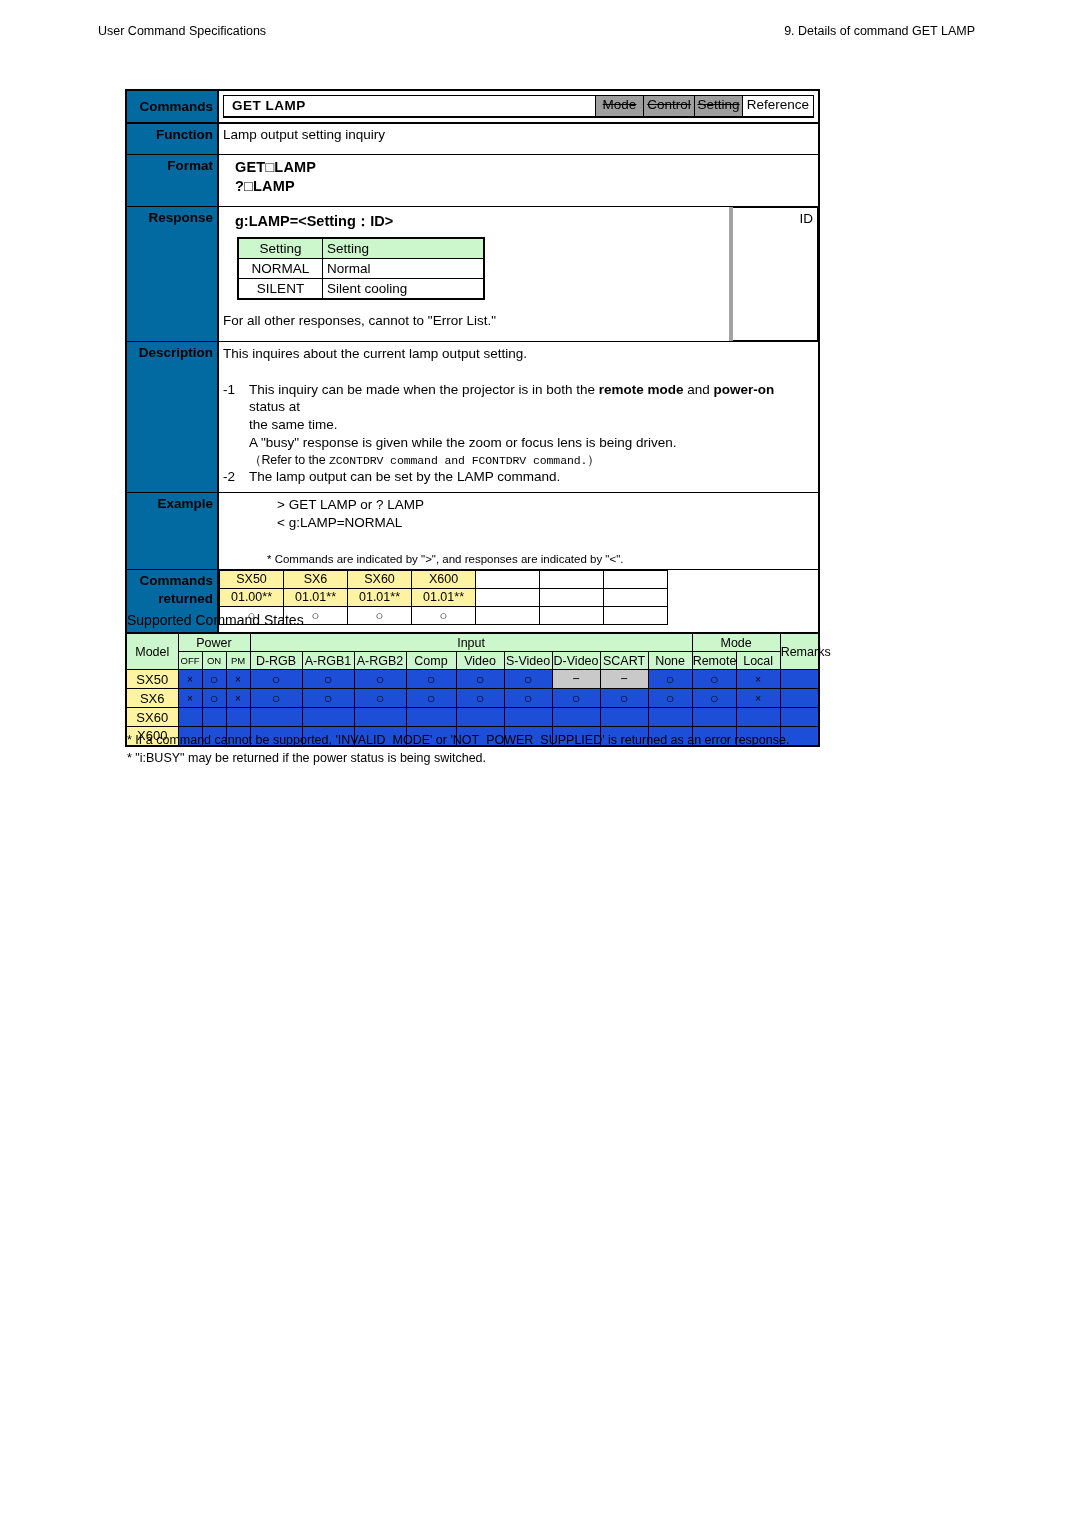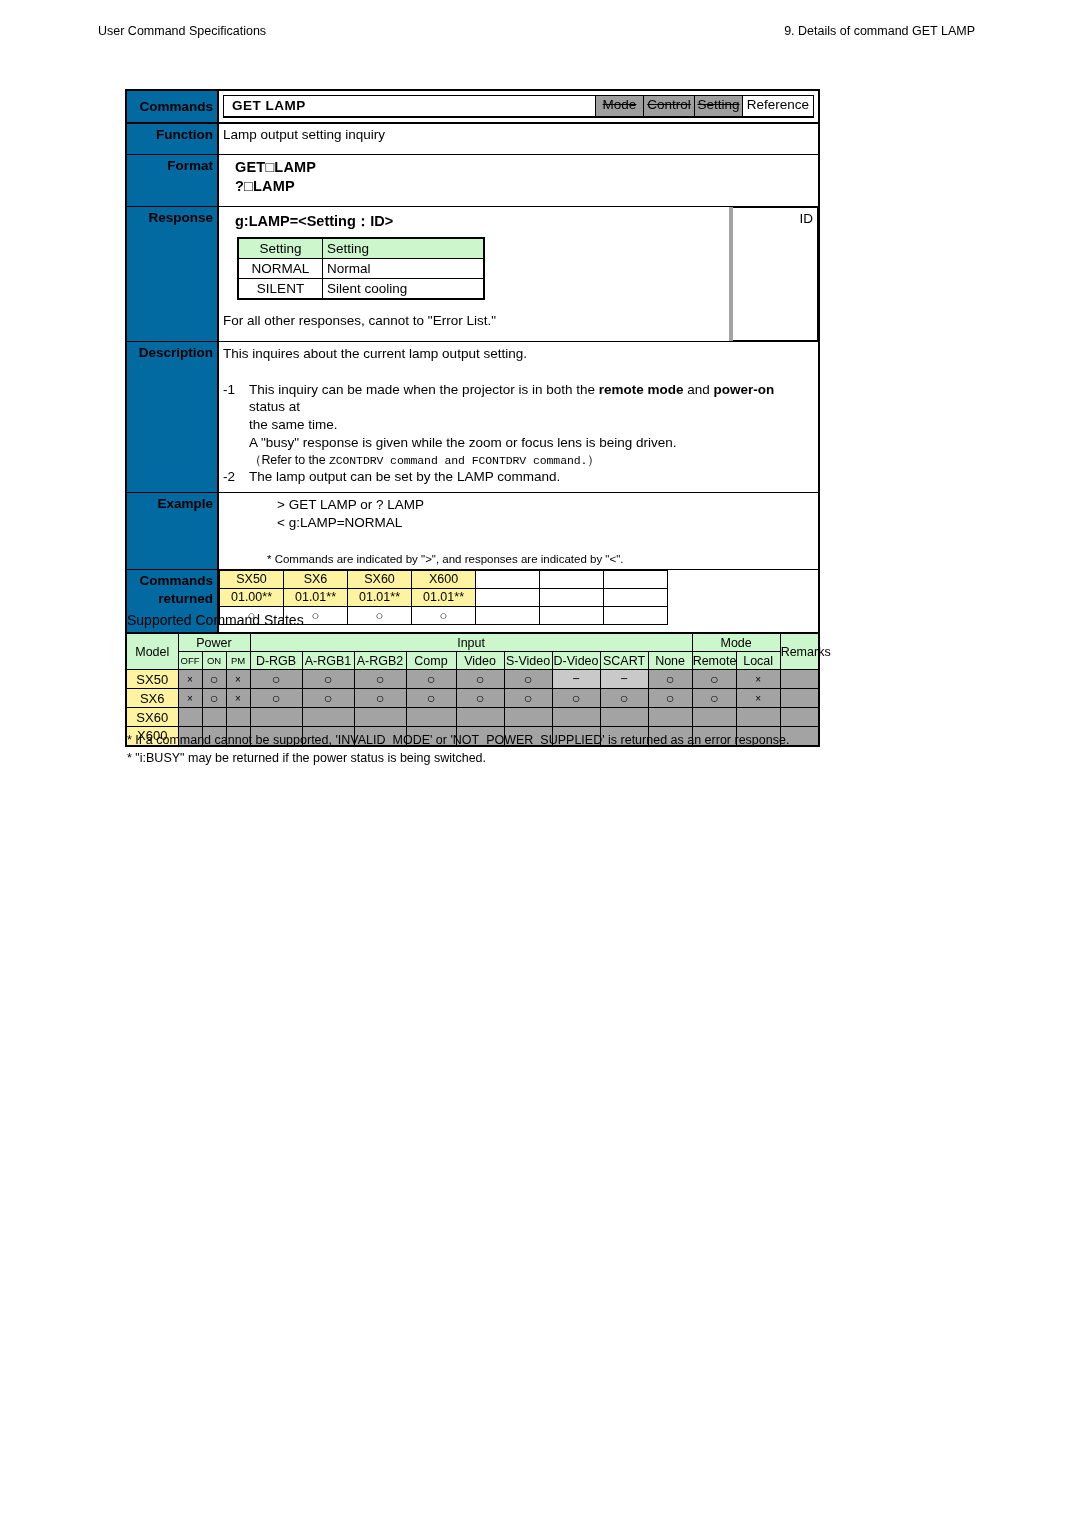--- a/index.html
+++ b/index.html
@@ -100,21 +100,21 @@
   .supgrid td.empty-right{border:none;}
   .supgrid .o{font-size:13px;}
   .supcell{padding:0 !important;border:none !important;}
   .tailrow td{height:22px;border:none;}
 
   
   .sect-title{position:absolute;left:127px;top:612px;font-size:14px;}
   .states{
     position:absolute;left:125px;top:632px;width:695px;
     border:2.5px solid #000;border-collapse:collapse;table-layout:fixed;
-    background:#a3a3a3;
+    background:#1d4ed8;
   }
   .states td{border:1px solid #000;text-align:center;font-size:12.5px;padding:0;height:17px;}
   .states .gh{background:#ccf6cc;}
   .states .model{background:#fdf3a0;font-size:13px;}
   .states .dash{background:#c9c9c9;}
   .states .tiny{font-size:9.5px;}
   .states .xmark{font-size:10px;}
   .states .o{font-size:14px;}
   .states .rowtall{height:19px;}
 

